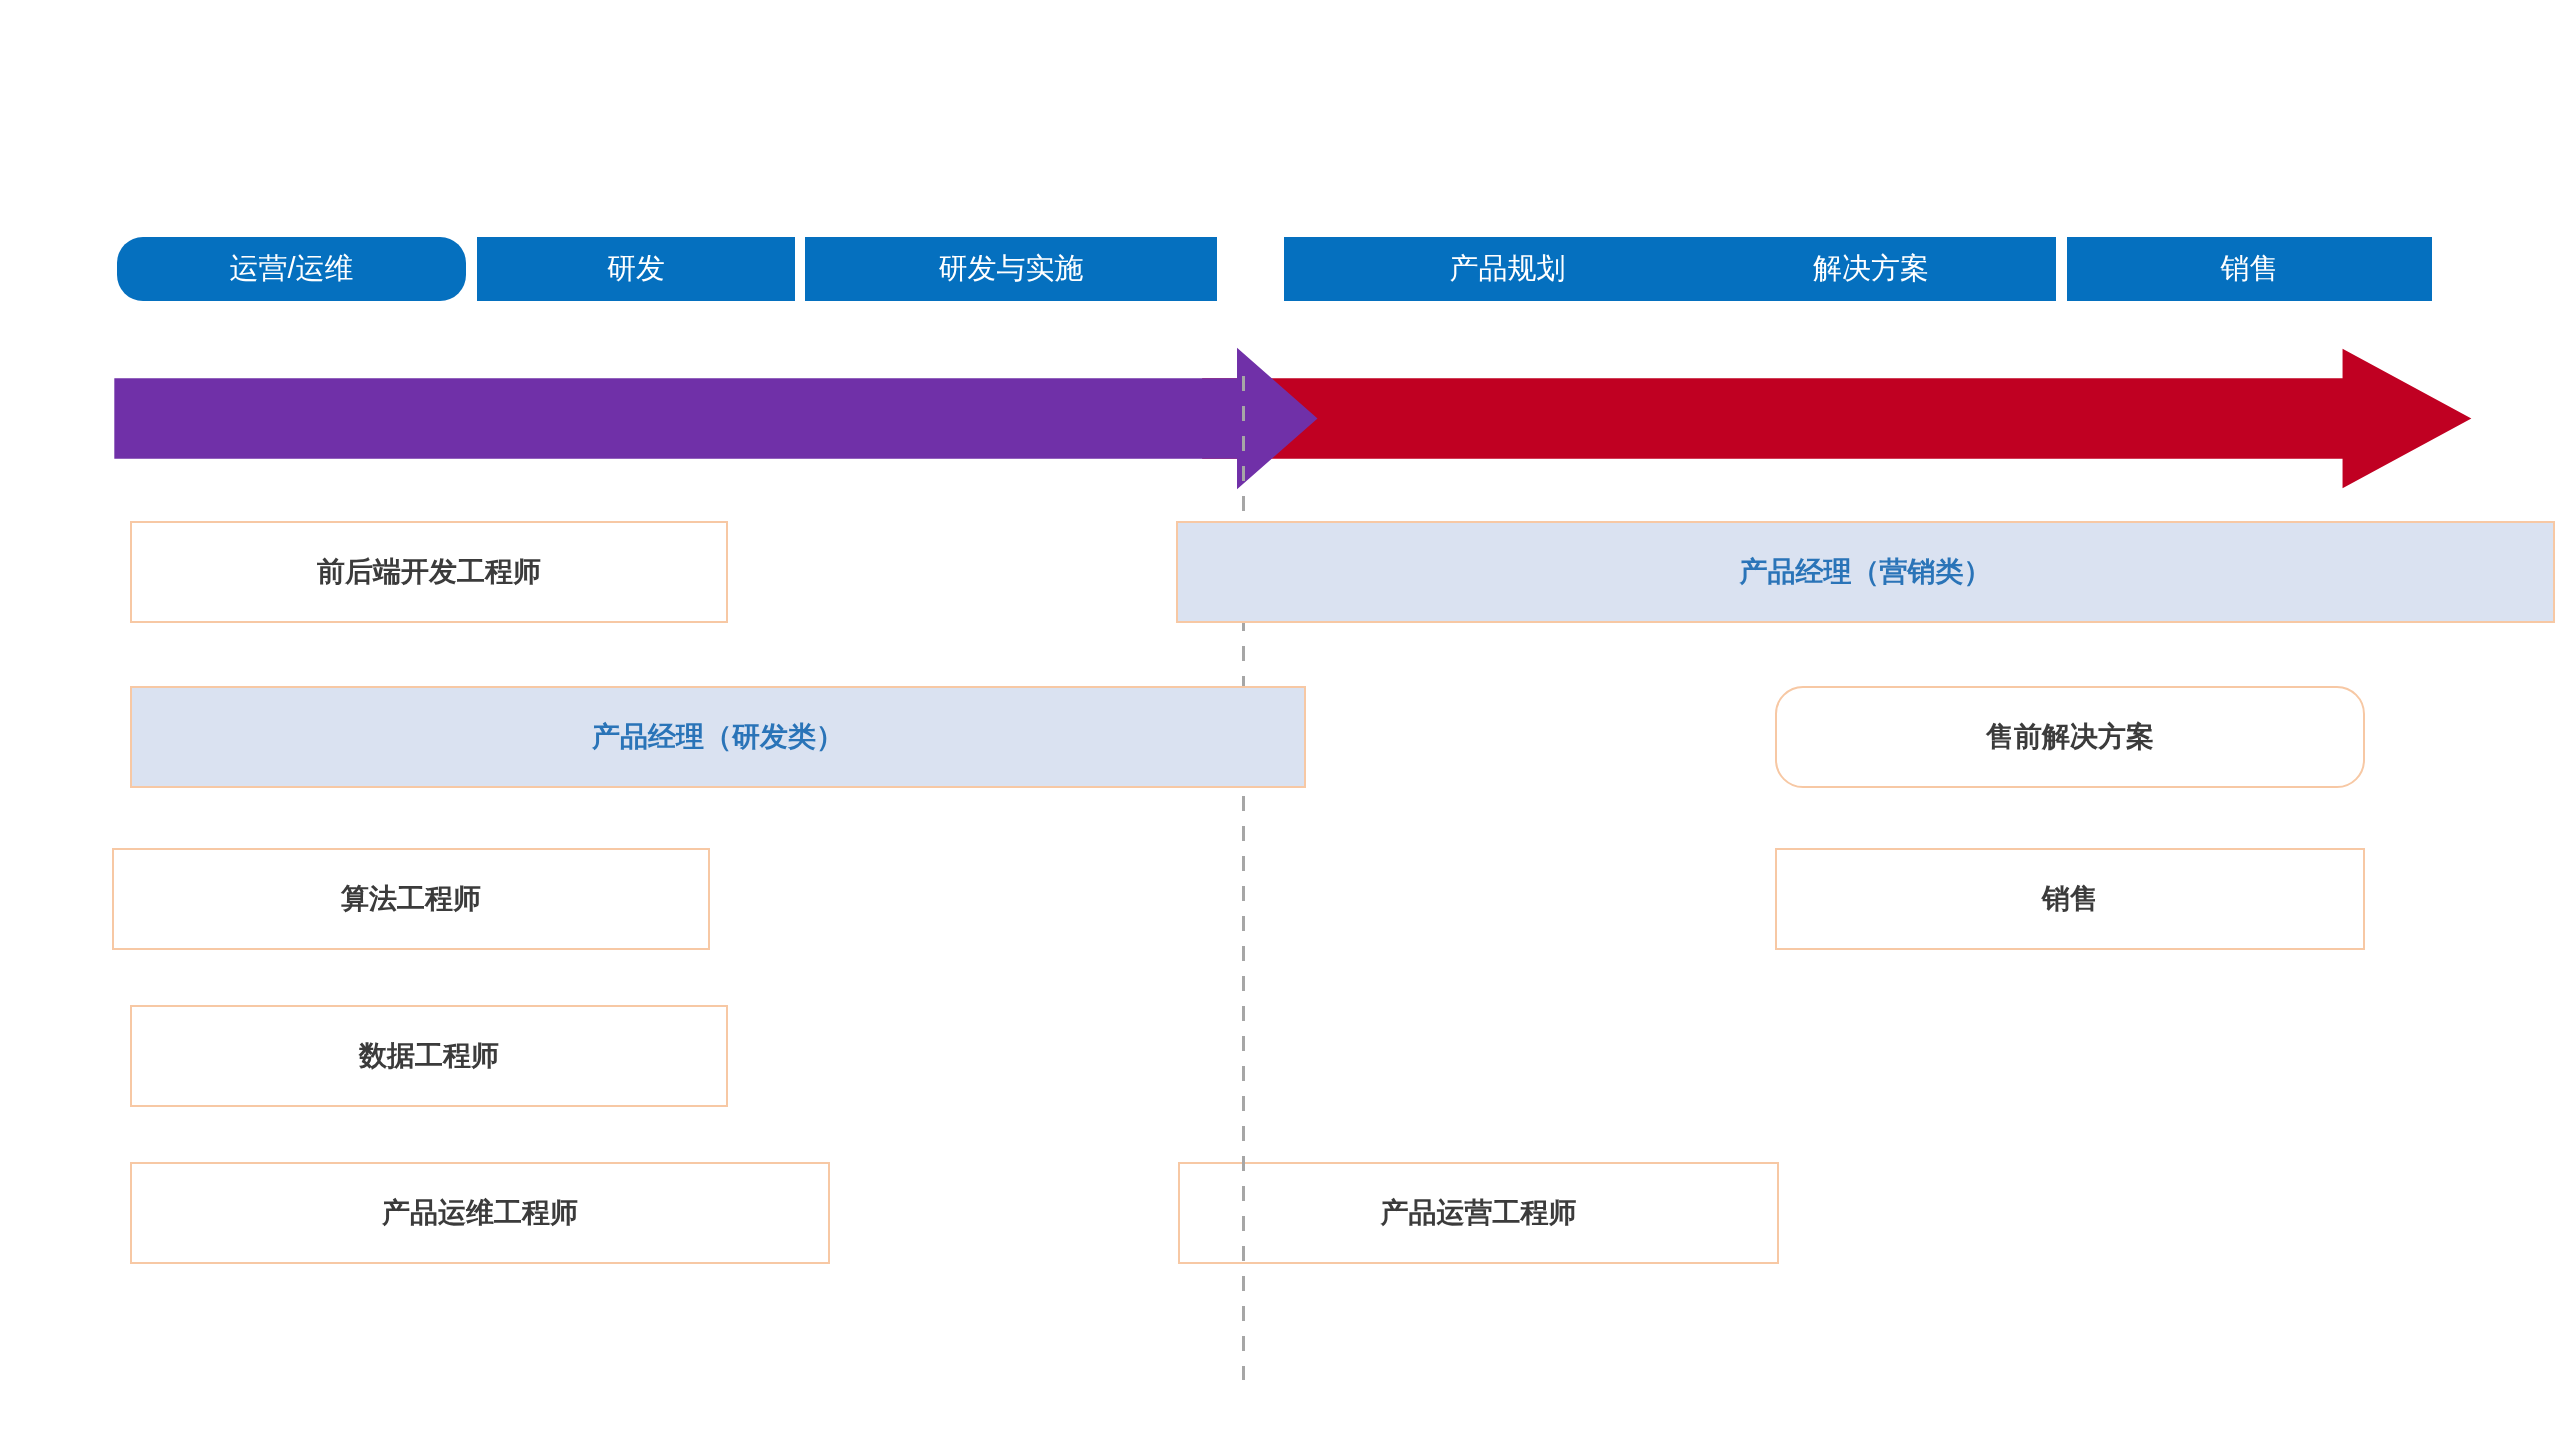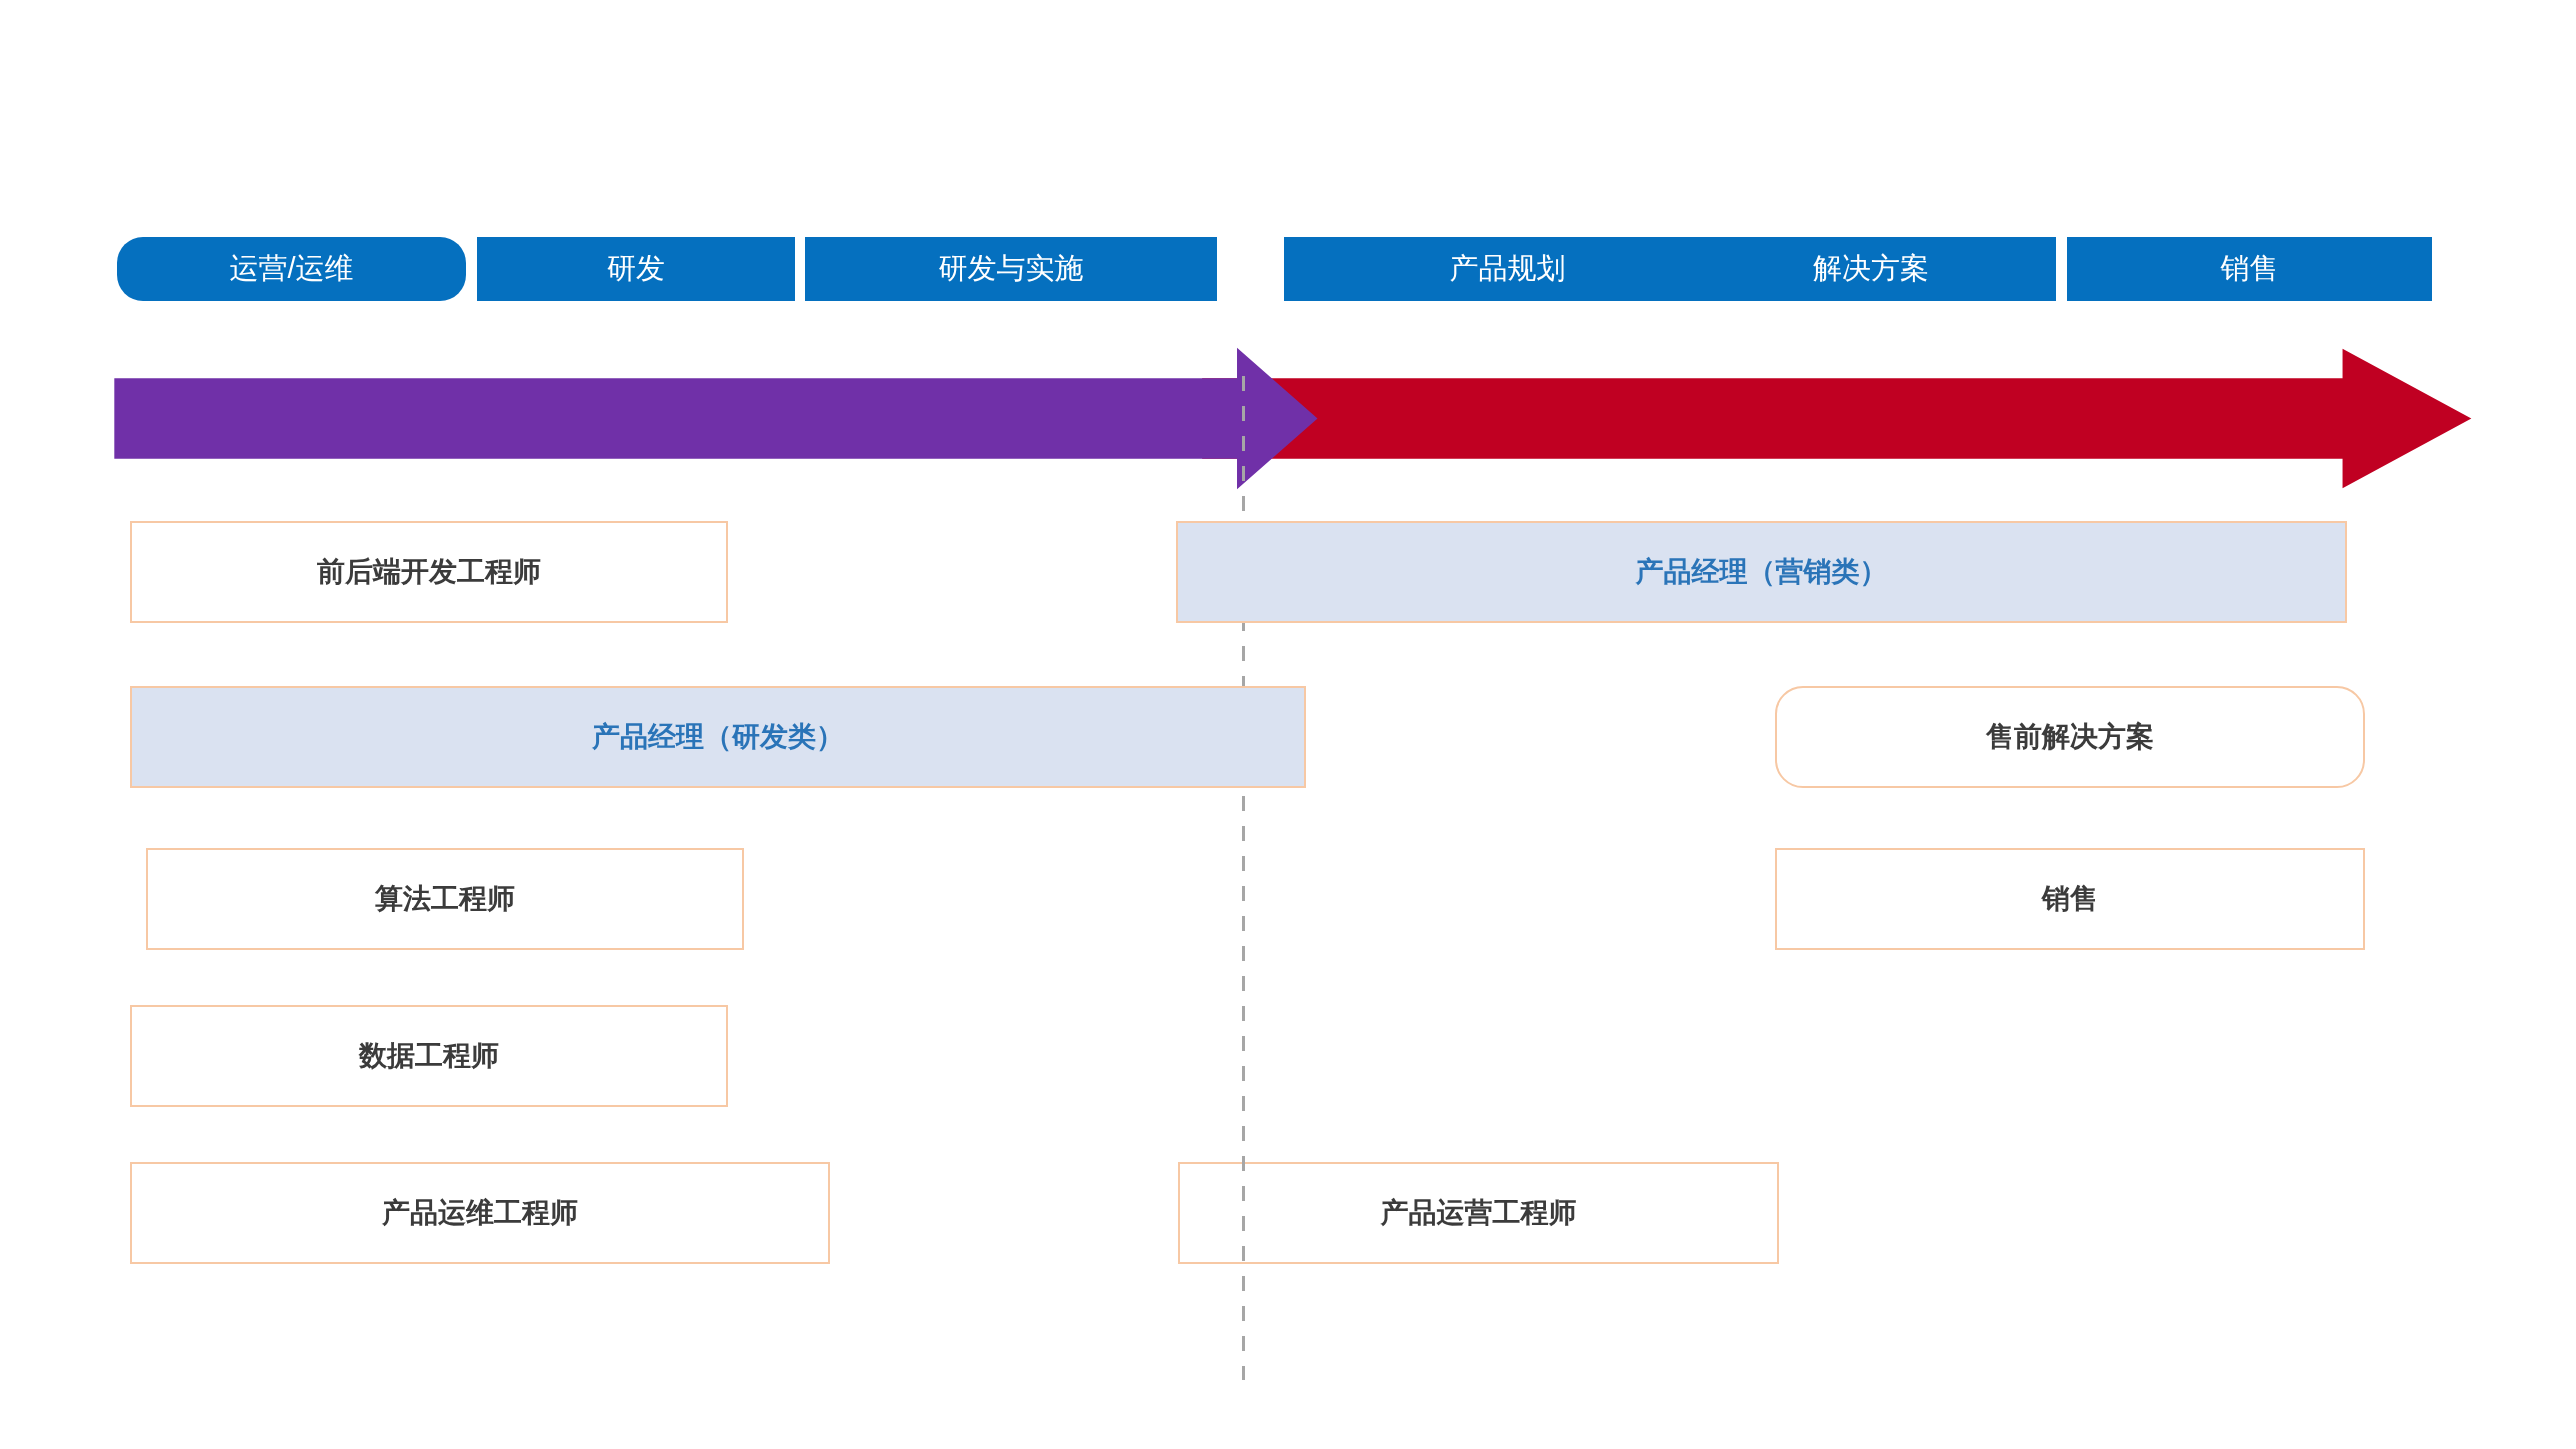--- a/index.html
+++ b/index.html
@@ -123,24 +123,24 @@
       <polygon points="2240,75 4365,75 4365,20 4605,150 4365,280 4365,225 2240,225" fill="#c00022"></polygon>
 
       <polygon points="213,75 2305,75 2305,18 2455,150 2305,282 2305,225 213,225" fill="#7030a8"></polygon>
     </svg>
     <div class="arrow-label left">产品设计、研发与实施</div>
     <div class="arrow-label right">产品规划、推广与营销</div>
   </div>
 
   <div id="role-boxes">
       <div class="role-box" style="left: 114px; top: 521px; width: 598px; height: 102px; border-color: rgb(247, 200, 164); color: rgb(59, 59, 59);">前后端开发工程师</div>
-      <div class="role-box pm" style="left: 1160px; top: 521px; width: 1171px; height: 102px; border-color: rgb(247, 200, 164); background: rgb(218, 226, 241); color: rgb(42, 116, 184);">产品经理（营销类）</div>
+      <div class="role-box pm" style="left: 1160px; top: 521px; width: 1379px; height: 102px; border-color: rgb(247, 200, 164); background: rgb(218, 226, 241); color: rgb(42, 116, 184);">产品经理（营销类）</div>
       <div class="role-box pm" style="left: 114px; top: 686px; width: 1176px; height: 102px; border-color: rgb(247, 200, 164); background: rgb(218, 226, 241); color: rgb(42, 116, 184);">产品经理（研发类）</div>
       <div class="role-box" style="left: 1759px; top: 686px; width: 590px; height: 102px; border-color: rgb(247, 200, 164); color: rgb(59, 59, 59); border-radius: 28px;">售前解决方案</div>
-      <div class="role-box" style="left: 130px; top: 848px; width: 598px; height: 102px; border-color: rgb(247, 200, 164); color: rgb(59, 59, 59);">算法工程师</div>
+      <div class="role-box" style="left: 96px; top: 848px; width: 598px; height: 102px; border-color: rgb(247, 200, 164); color: rgb(59, 59, 59);">算法工程师</div>
       <div class="role-box" style="left: 1759px; top: 848px; width: 590px; height: 102px; border-color: rgb(247, 200, 164); color: rgb(59, 59, 59);">销售</div>
       <div class="role-box" style="left: 114px; top: 1005px; width: 598px; height: 102px; border-color: rgb(247, 200, 164); color: rgb(59, 59, 59);">数据工程师</div>
       <div class="role-box" style="left: 114px; top: 1162px; width: 700px; height: 102px; border-color: rgb(247, 200, 164); color: rgb(59, 59, 59);">产品运维工程师</div>
       <div class="role-box" style="left: 1162px; top: 1162px; width: 601px; height: 102px; border-color: rgb(247, 200, 164); color: rgb(59, 59, 59);">产品运营工程师</div>
     </div>
 
   <div class="divider"></div>
 
 </div>
 

